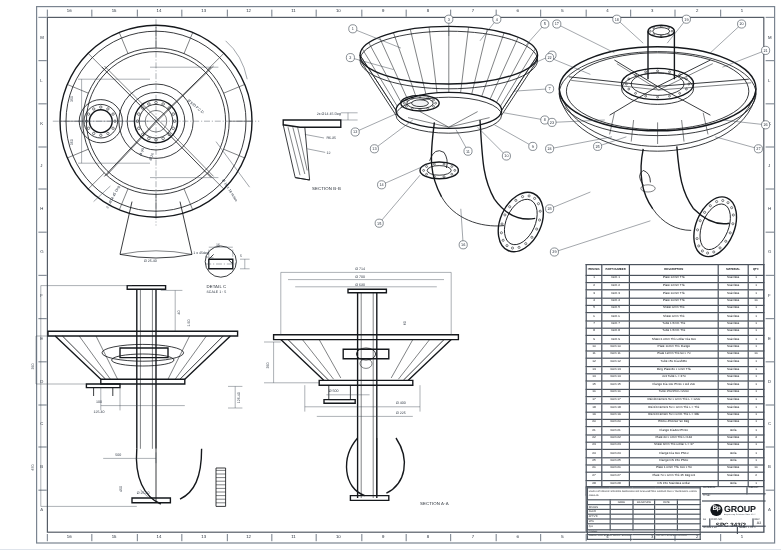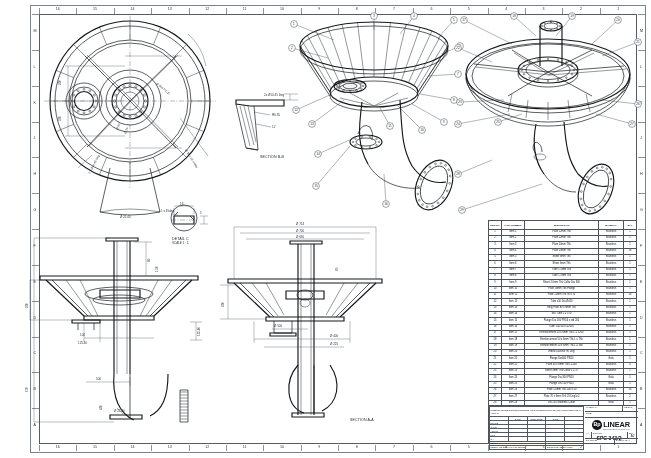--- a/index.html
+++ b/index.html
@@ -1041,21 +1041,21 @@
             </tr>
           </tbody>
       </table>
     </div>
 
     <div class="logo-wrap">
       <div class="logo-mark">
         <span>Bp</span>
       </div>
       <div>
-        <div class="logo-txt">LINEAR</div>
+        <div class="logo-txt">GROUP</div>
         <div class="logo-sub">Engineering Solutions Since 1977</div>
       </div>
     </div>
 
     <div class="dwgno">SPC 343/2</div>
     <div class="revbox">A2</div>
 
     <div class="cell" style="left:96px;top:0;width:38px;height:6px;">
       <div class="tb-lbl">MATERIAL:</div>
     </div>

